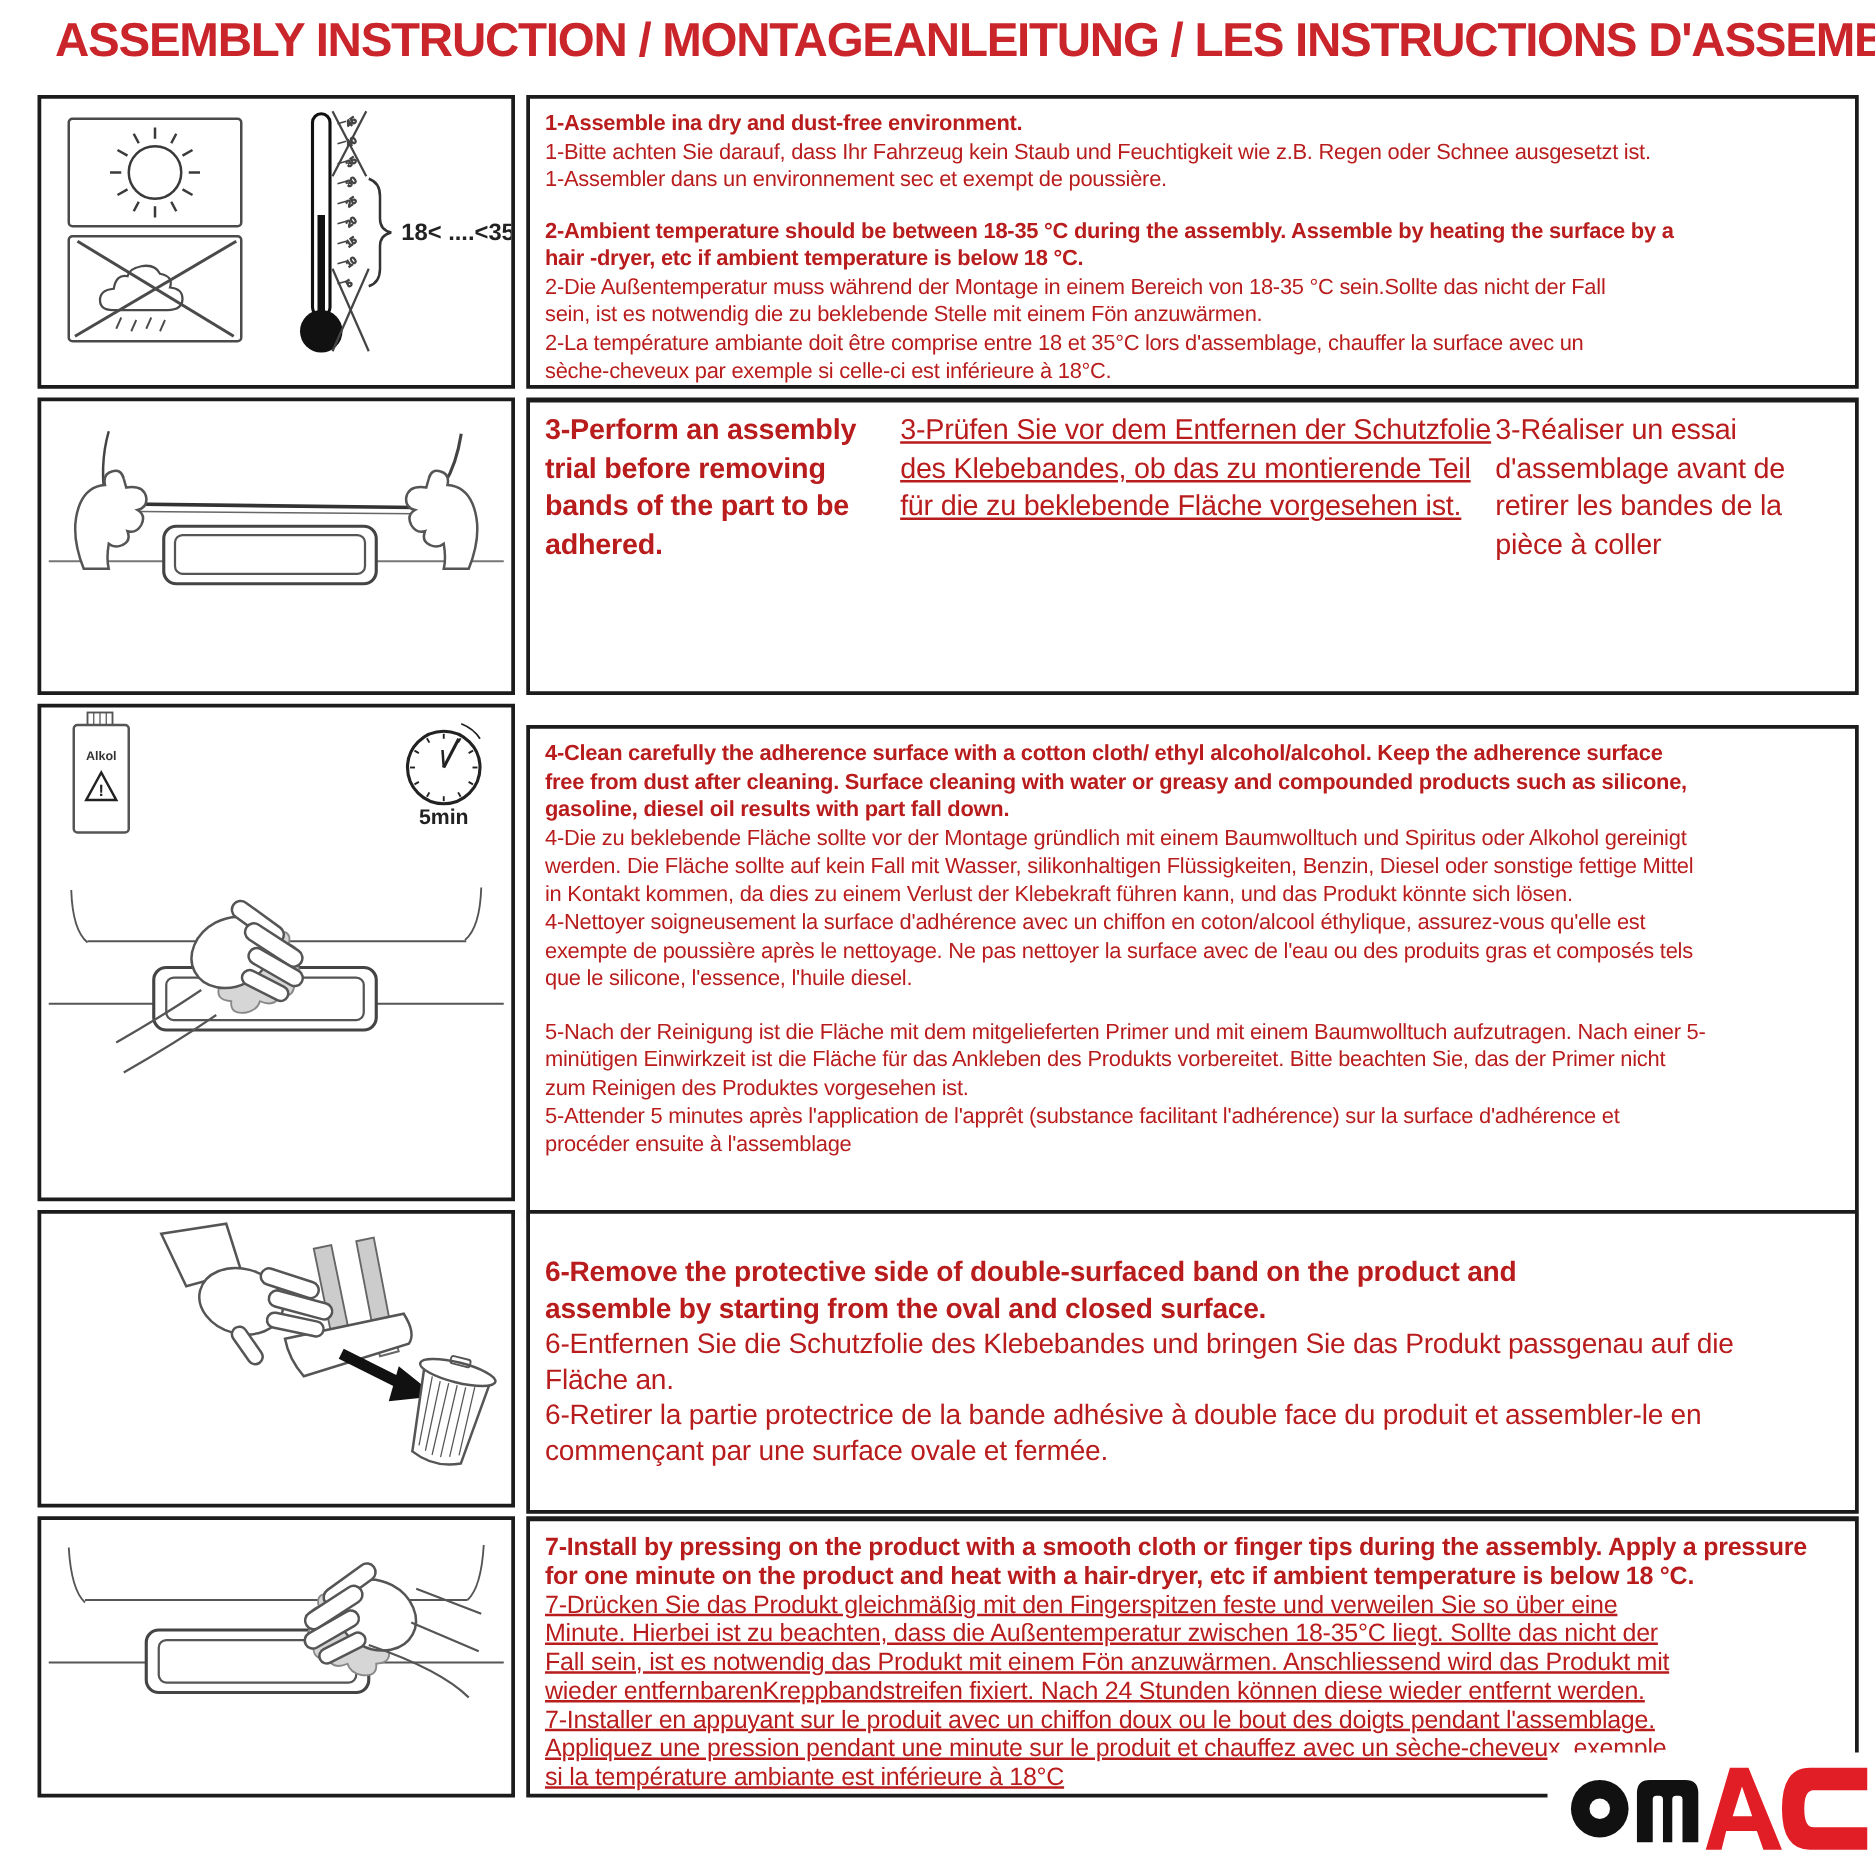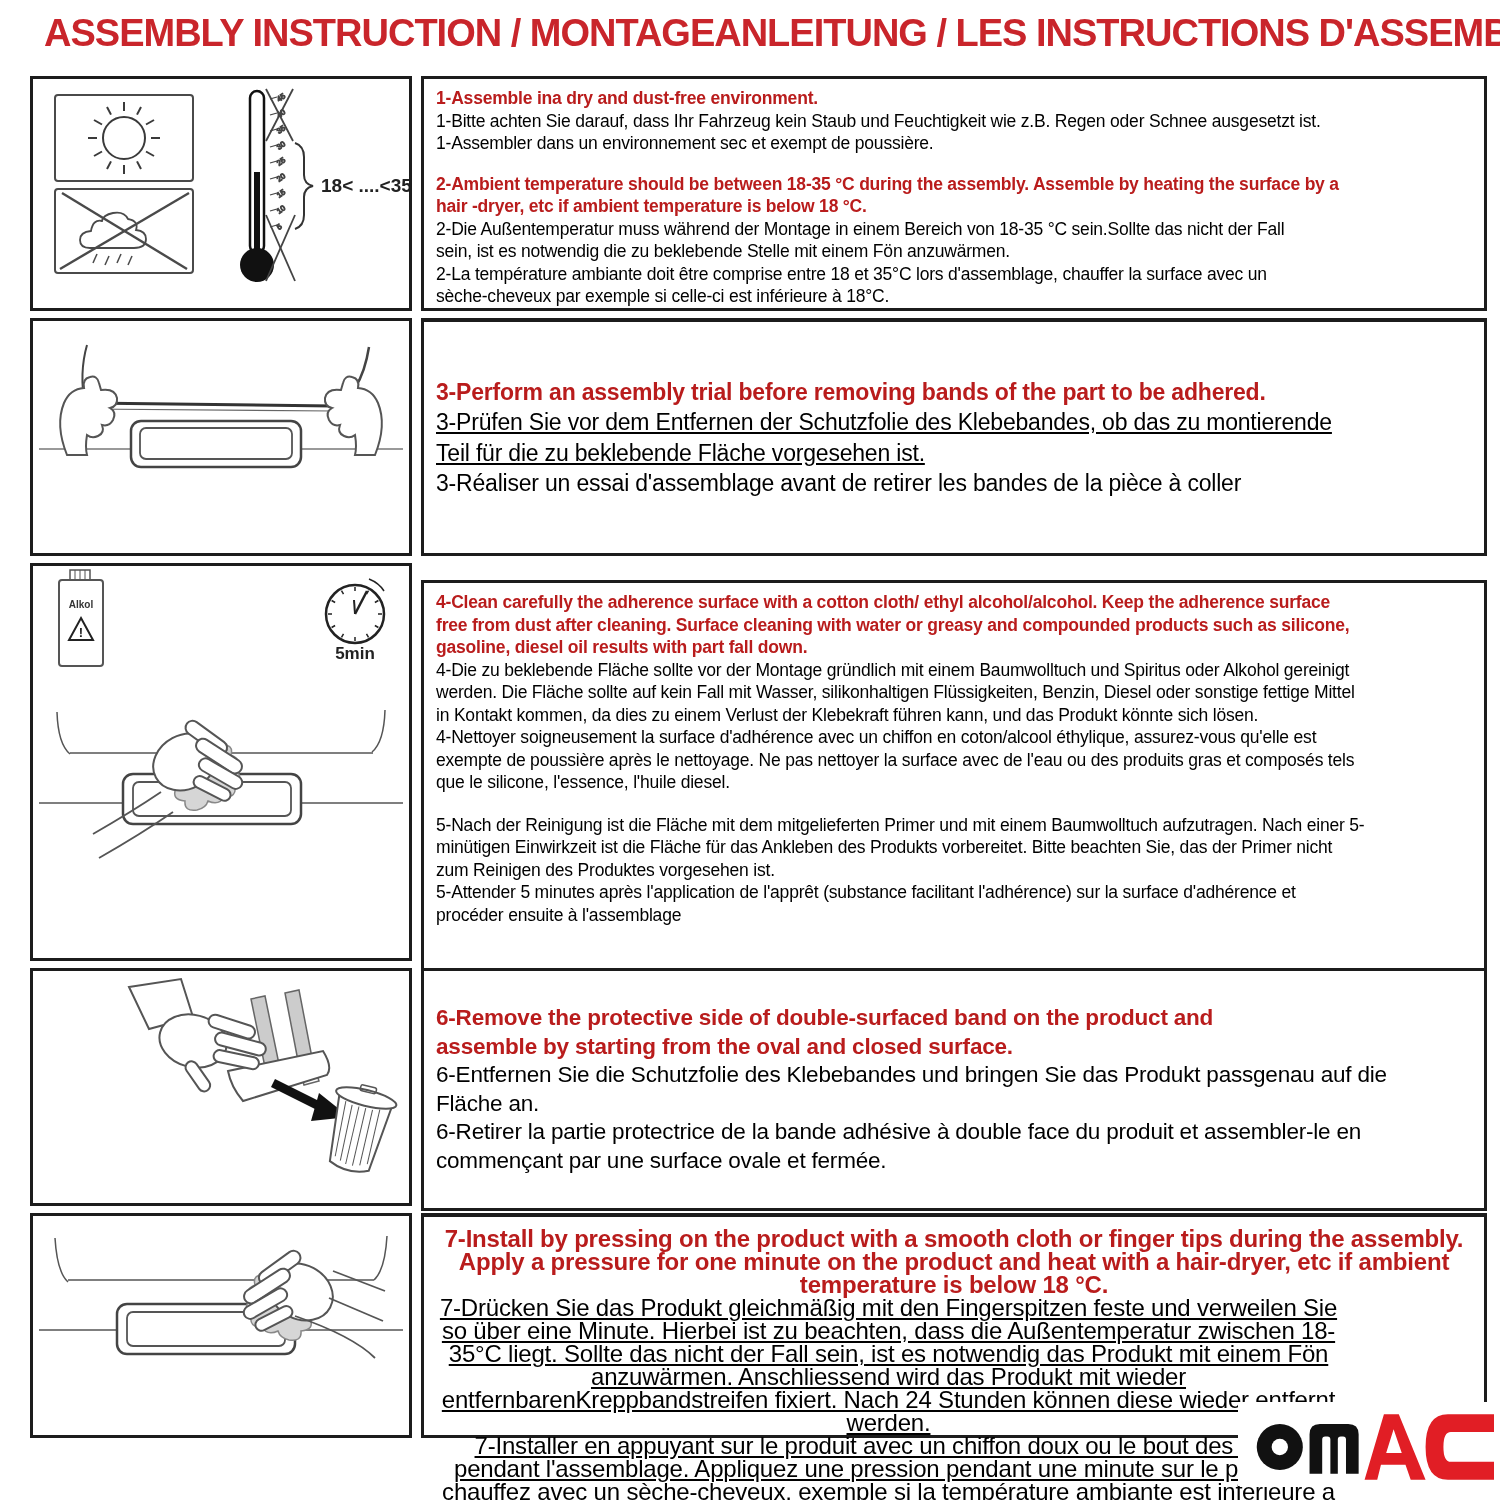--- a/index.html
+++ b/index.html
@@ -4,31 +4,31 @@
 <style>
   html,body{margin:0;padding:0;background:#ffffff;}
   .page{position:relative;width:1500px;height:1500px;background:#fff;overflow:hidden;
         font-family:"Liberation Sans","DejaVu Sans",sans-serif;}
   .title{position:absolute;left:44px;top:12px;width:1450px;font-size:38px;font-weight:bold;
          color:#c9252b;letter-spacing:-1px;white-space:nowrap;}
   .box{position:absolute;border:3px solid #1c1c1c;background:#fff;box-sizing:border-box;}
   .b1l{left:30px;top:76px;width:382px;height:235px;}
   .b1r{left:421px;top:76px;width:1066px;height:235px;padding:8px 12px;}
   .b2l{left:30px;top:318px;width:382px;height:238px;}
-  .b2r{left:421px;top:318px;width:1066px;height:238px;padding:6px 12px;display:flex;flex-direction:column;justify-content:center;border-top-width:4px;}
+  .b2r{left:421px;top:318px;width:1066px;height:238px;padding:6px 12px;display:flex;justify-content:center;border-top-width:4px;}
   .b3l{left:30px;top:563px;width:382px;height:398px;}
   .b3r{left:421px;top:563px;width:1066px;height:398px;padding:8px 12px;margin-top:17px;}
   .b4l{left:30px;top:968px;width:382px;height:238px;}
   .b4r{left:421px;top:968px;width:1066px;height:243px;padding:6px 12px;display:flex;flex-direction:column;justify-content:center;}
   .b5l{left:30px;top:1213px;width:382px;height:225px;}
   .b5r{left:421px;top:1213px;width:1066px;height:225px;padding:10px 12px;border-top-width:4px;}
-  p{margin:0;color:#000000;letter-spacing:-0.2px;}
+  p{margin:0;color:#b91c1c;letter-spacing:-0.2px;}
   p.b{font-weight:bold;color:#b91c1c;}
   .t-sm{font-size:17.5px;line-height:22.5px;}
-  .t-md{font-size:24px;line-height:23px;text-align:center;}
+  .t-md{font-size:20px;line-height:23px;}
   .t-lg{font-size:23px;line-height:30.5px;}
   .t-xl{font-size:22.5px;line-height:28.5px;}
   .gap{height:18px;}
   .gap2{height:20px;}
   .mw920{max-width:920px;}
   .mw850{max-width:850px;}
   .mw930{max-width:930px;}
   .mw905{max-width:905px;text-decoration:underline;}
   .mw880{max-width:880px;}
   .mw1010{max-width:1010px;}

